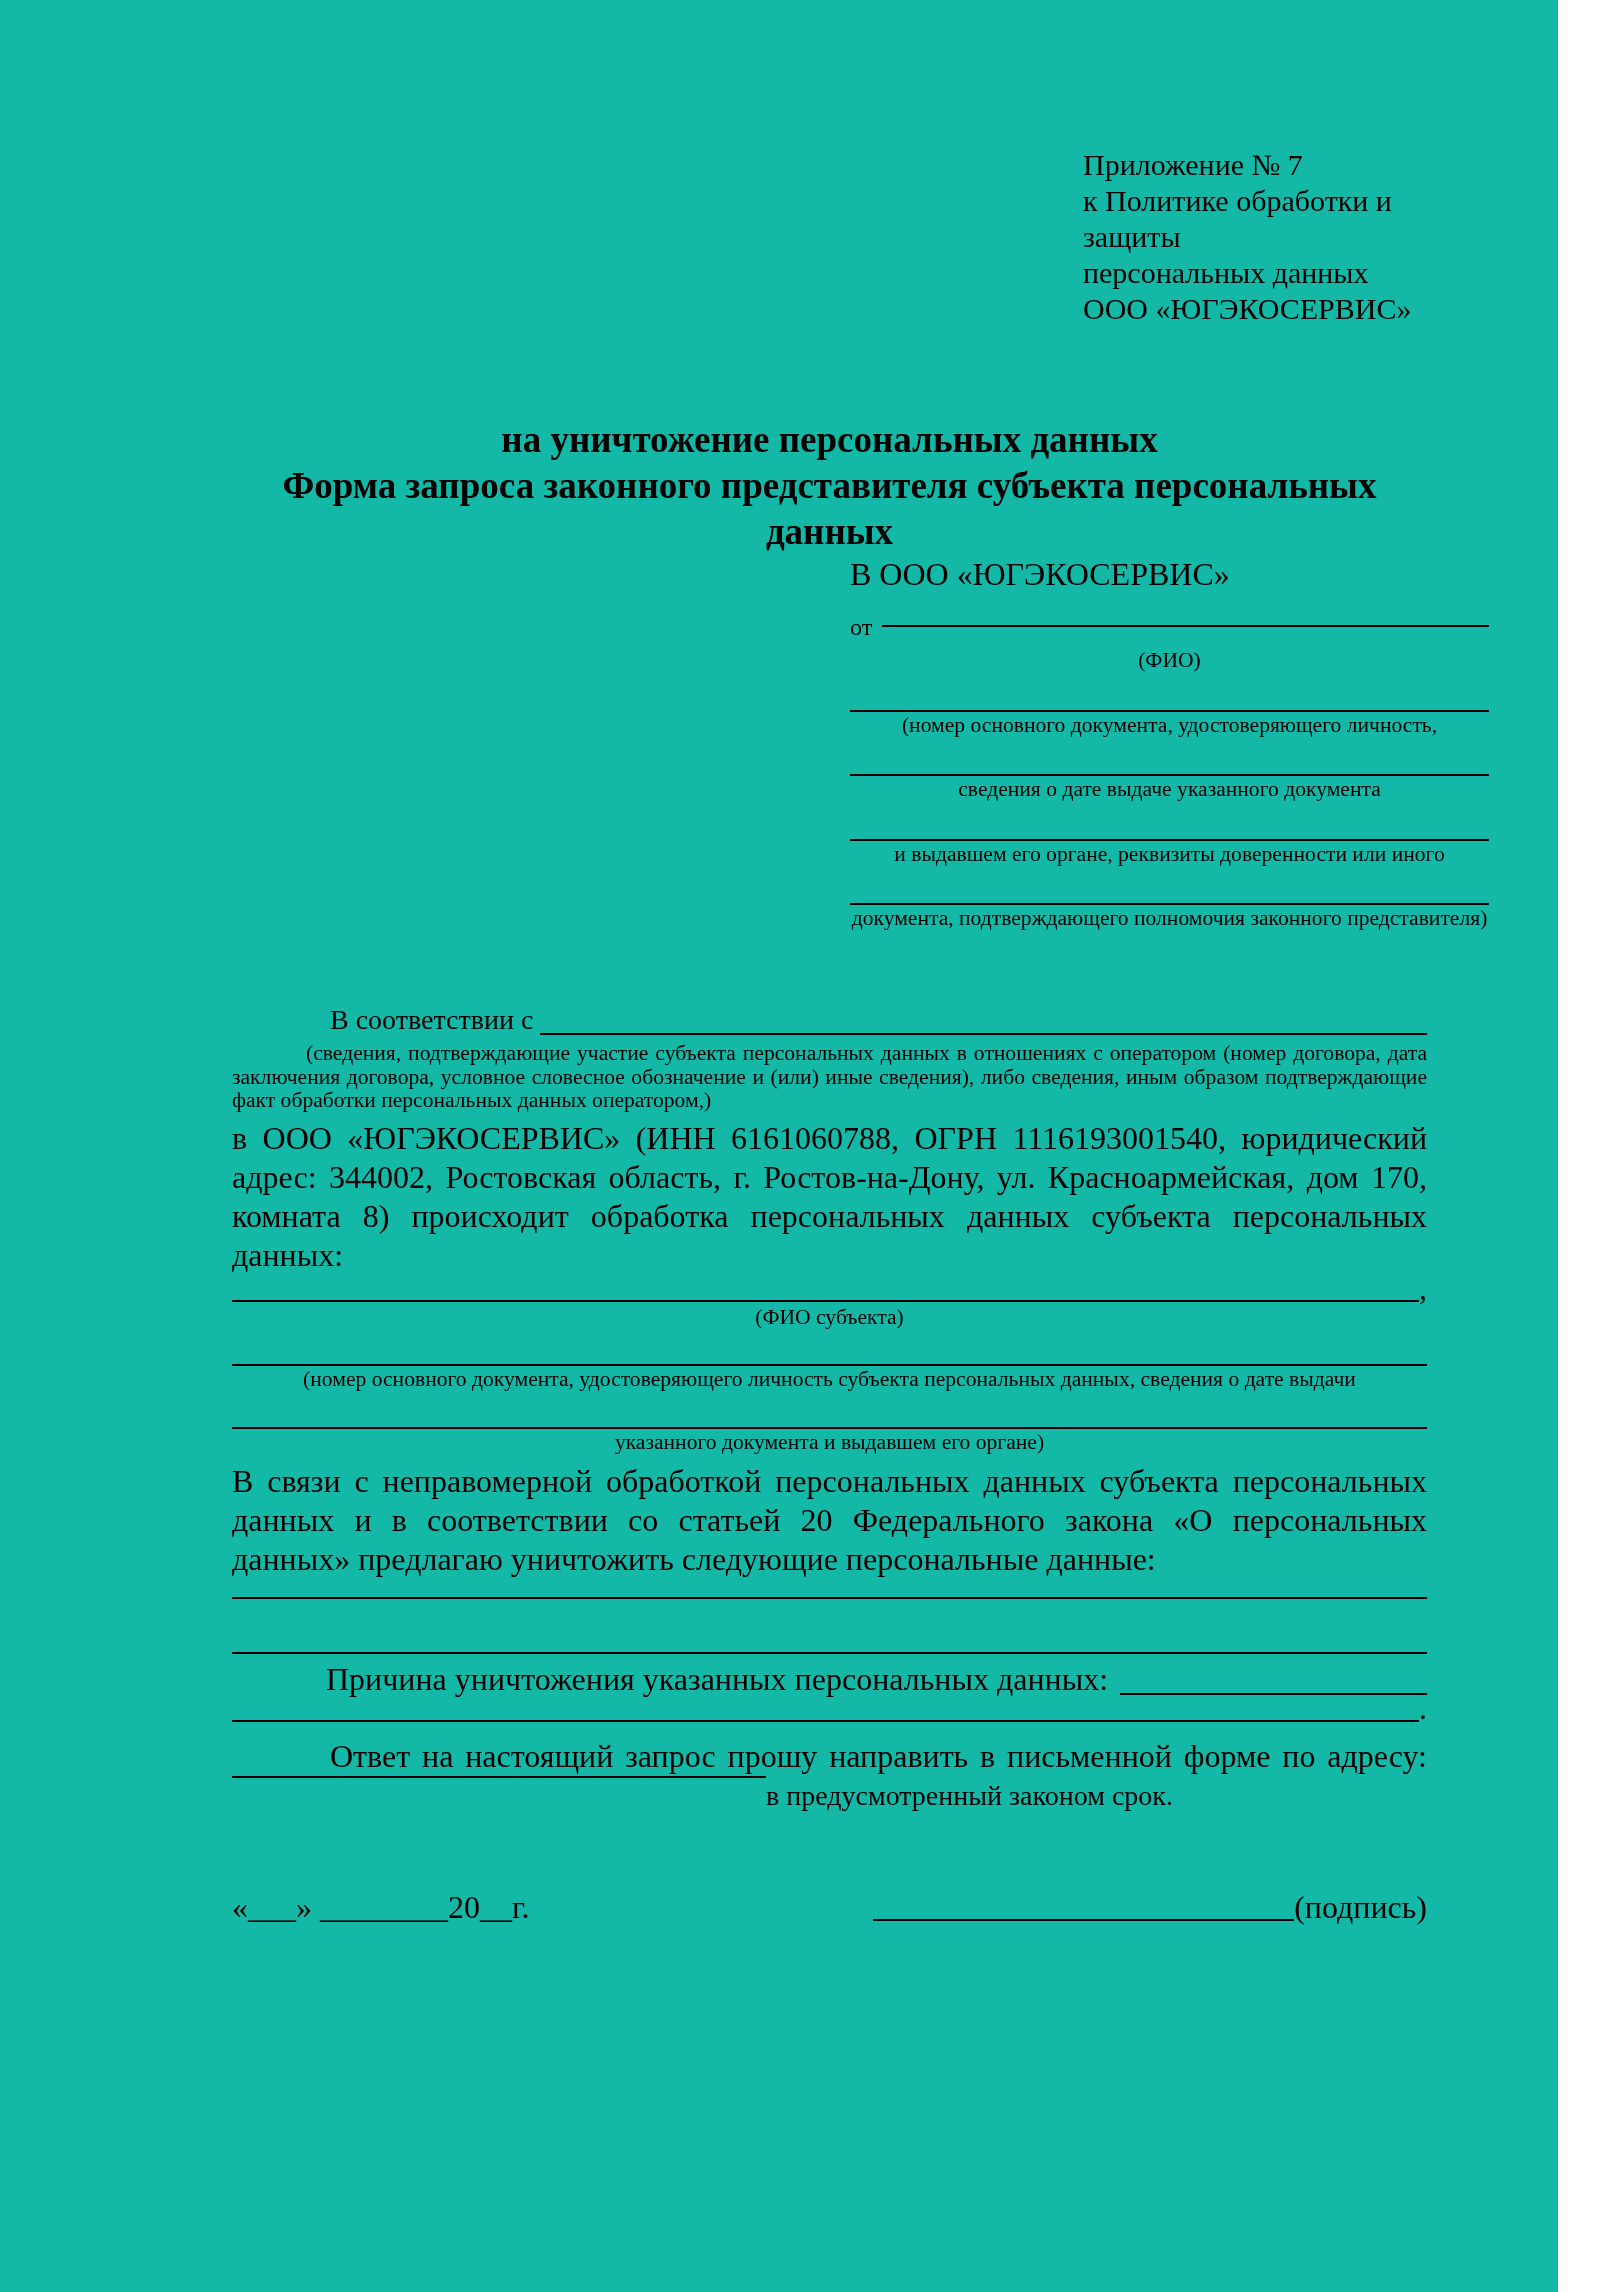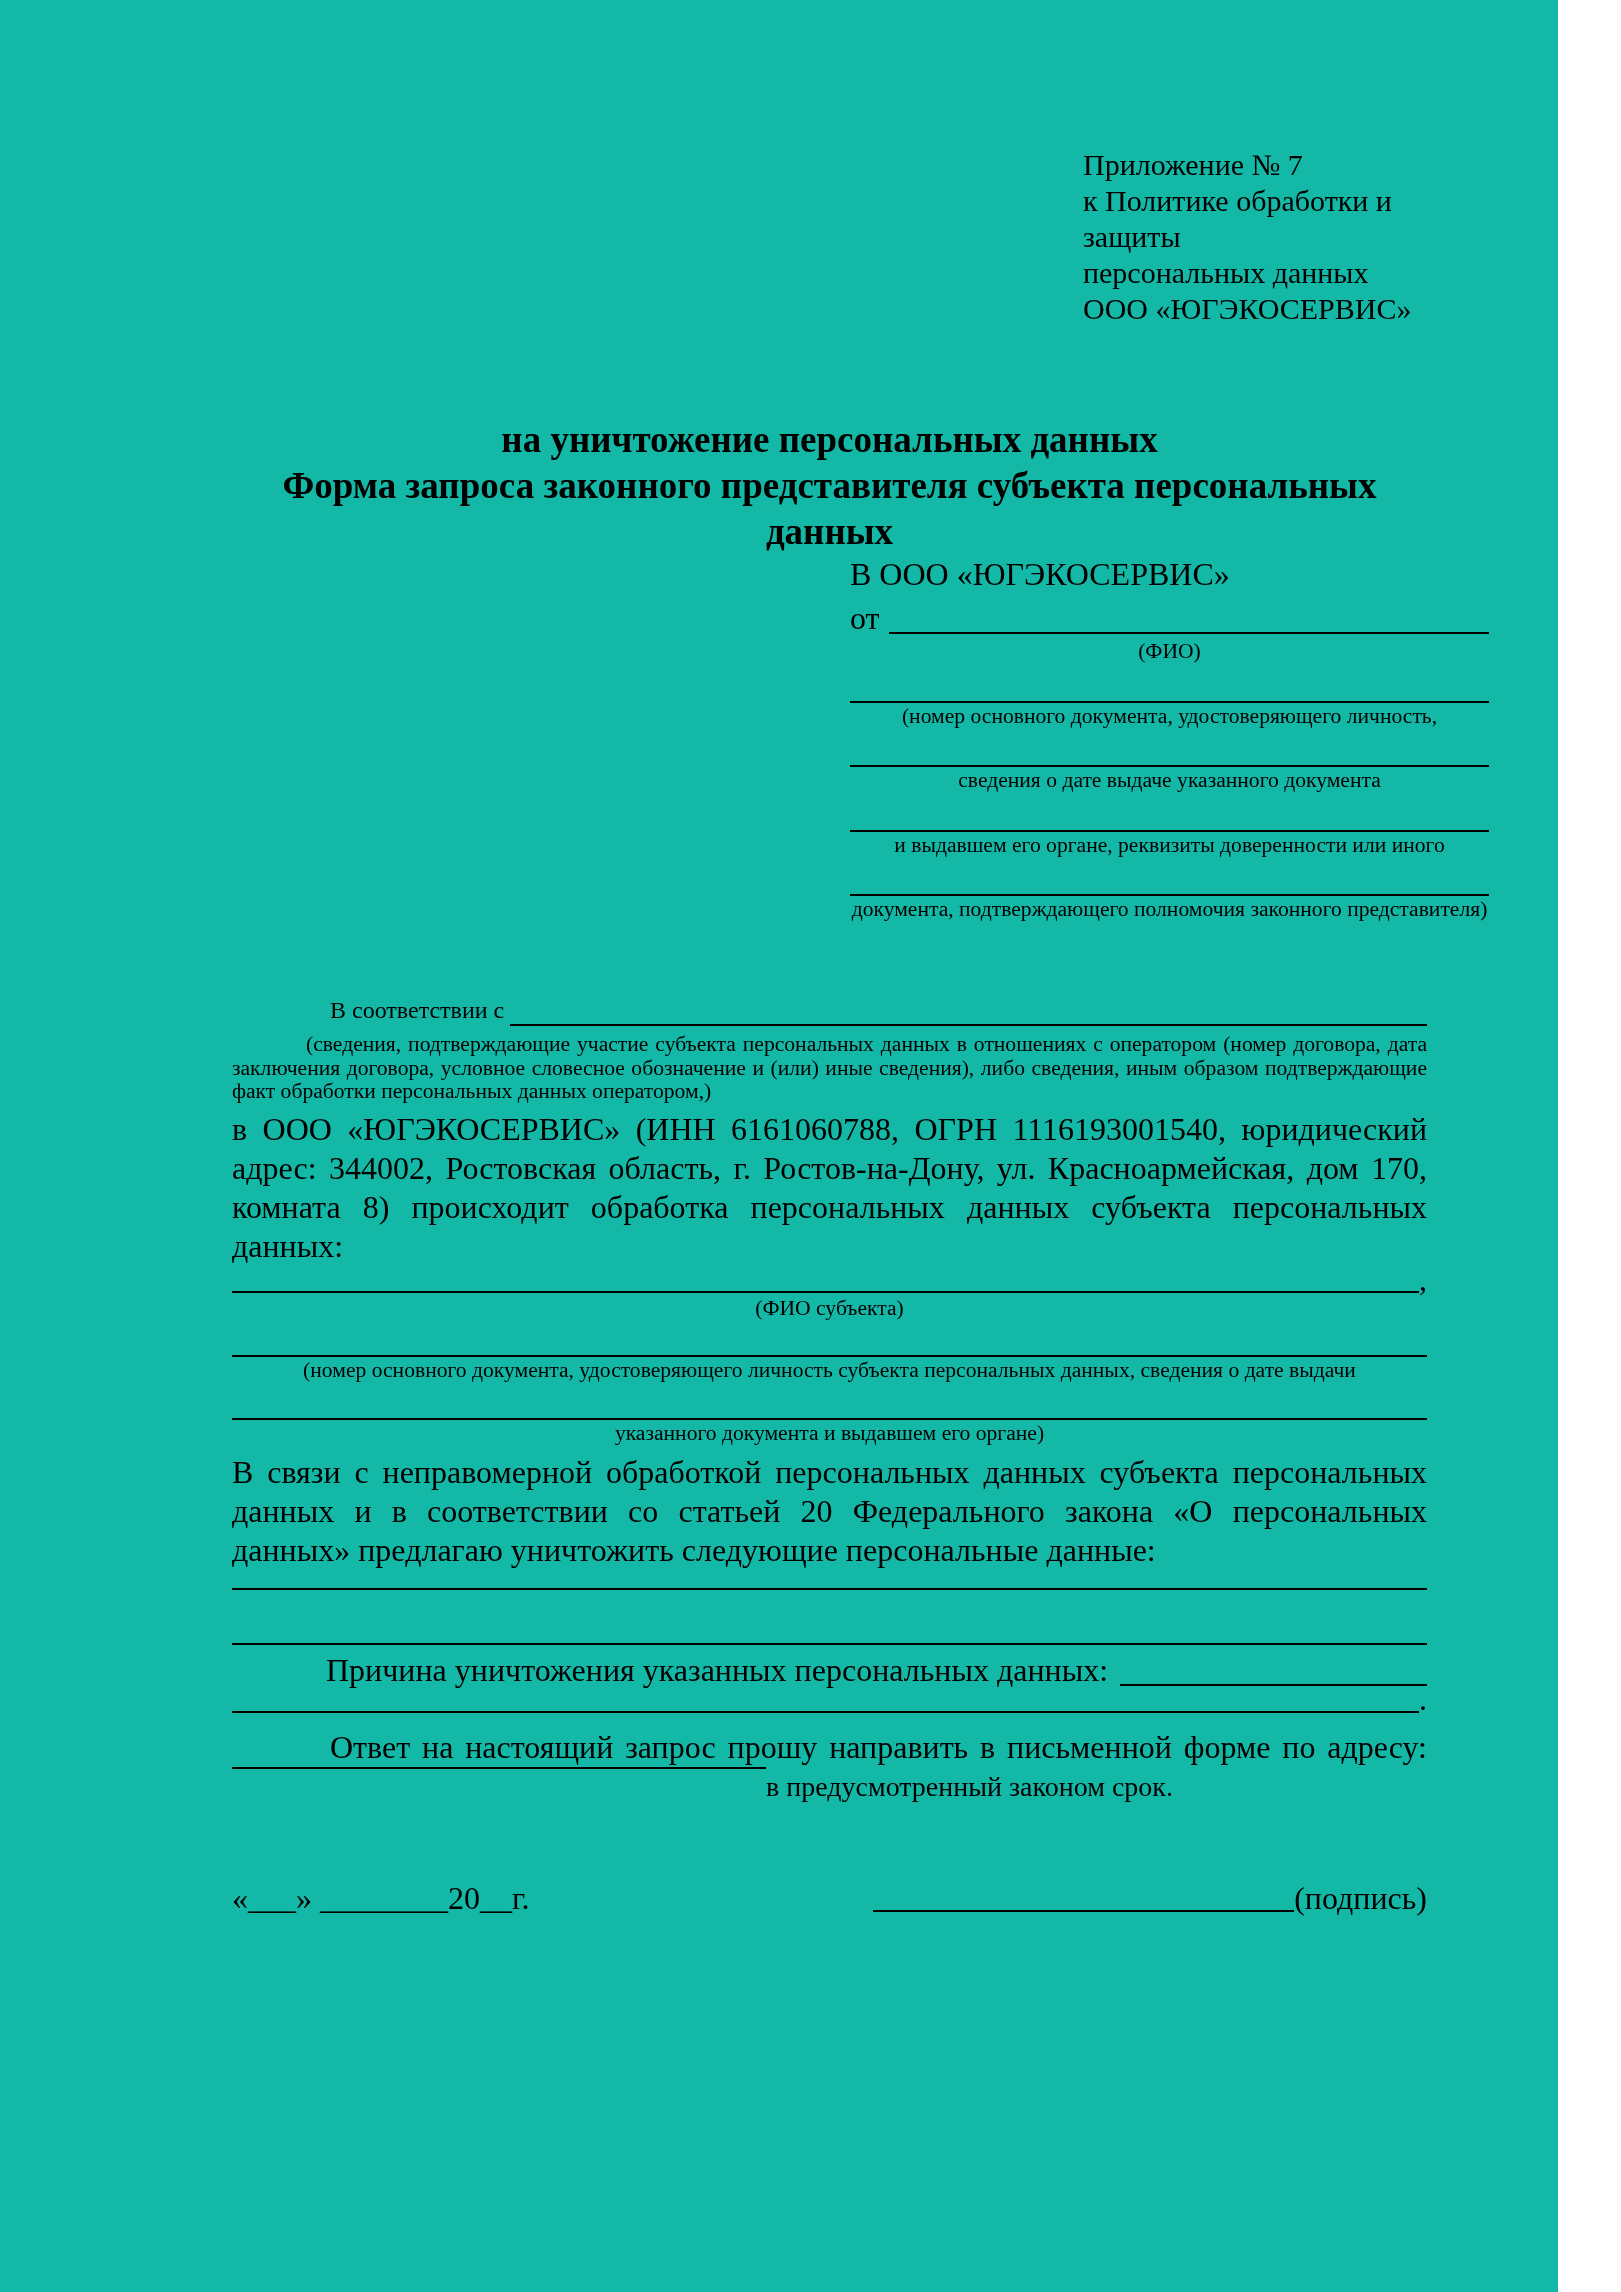--- a/index.html
+++ b/index.html
@@ -12,27 +12,27 @@
     padding:147px 131px 0 232px;
     overflow:hidden;
   }
   
   .header-block { margin-left:851px; font-size:30px; line-height:36px; }
   
   .title { margin-top:90px; text-align:center; font-weight:700; font-size:37px; line-height:46px; }
   
   .addr { margin-left:618px; width:639px; }
   .addr-to { font-size:32px; line-height:39px; }
-  .from-row { margin-top:5px; height:39px; display:flex; align-items:flex-end; font-size:32px; line-height:39px; }
+  .from-row { margin-top:14px; height:39px; display:flex; align-items:center; font-size:24px; line-height:39px; }
   .fill { flex:1 1 auto; border-bottom:2.9px solid #000; margin-bottom:3.9px; }
   .from-row .fill { margin-left:9.8px; }
   .sm-cap { font-size:21.6px; line-height:23.5px; margin-top:2px; text-align:center; }
   .u-line { height:39px; border-bottom:2.9px solid #000; }
   
-  .acc-row { margin-top:69px; height:39px; display:flex; align-items:flex-end; font-size:24px; line-height:39px; }
+  .acc-row { margin-top:69px; height:39px; display:flex; align-items:flex-end; font-size:28px; line-height:39px; }
   .acc-lbl { padding-left:98px; white-space:pre; }
   .note { margin-top:3.9px; font-size:21.6px; line-height:23.5px; text-align:justify; text-indent:74px; }
   .para { font-size:32px; line-height:39px; text-align:justify; }
   .op-para { margin-top:5.9px; }
   .comma-row { height:29px; display:flex; align-items:flex-end; font-size:32px; line-height:32px; }
   .comma-row .fill { margin-bottom:2px; }
   .full-line { height:37px; border-bottom:2.9px solid #000; }
   .cap-c { font-size:21.6px; line-height:23.5px; margin-top:2px; text-align:center; }
   .unlaw { margin-top:7.8px; }
   .blank-a { height:19.6px; border-bottom:2.9px solid #000; }

